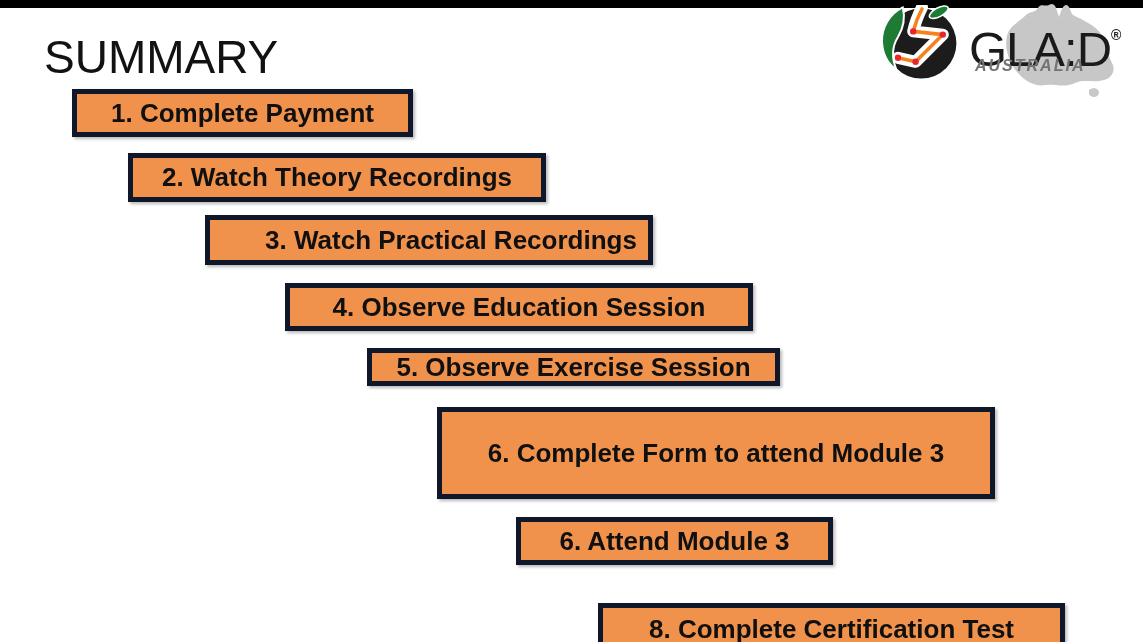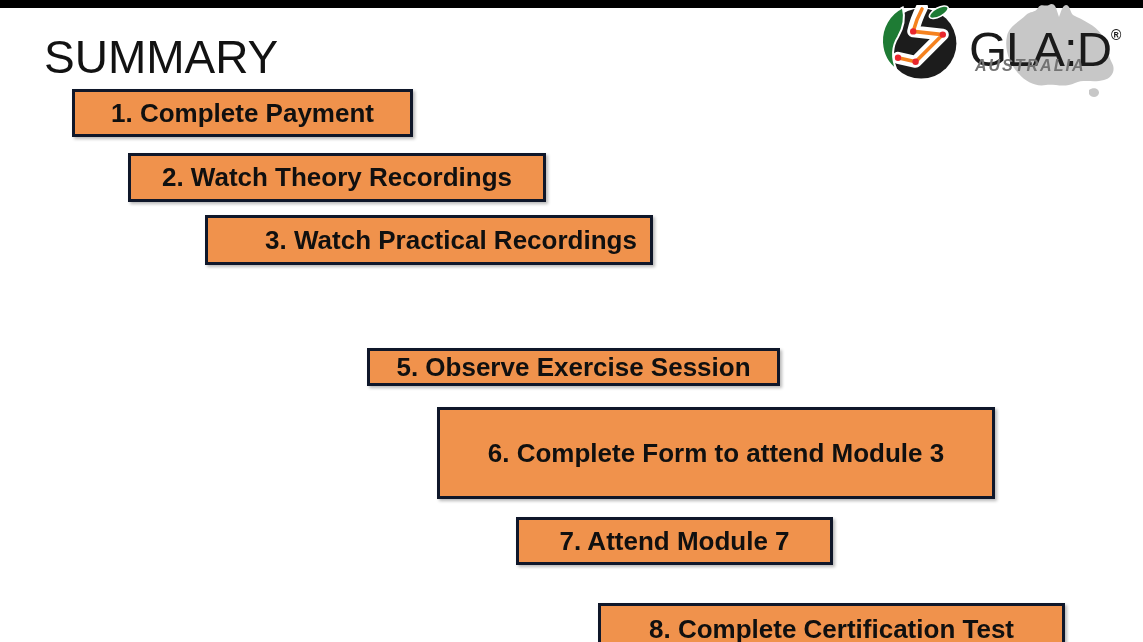--- a/index.html
+++ b/index.html
@@ -73,21 +73,21 @@
     font-style: italic;
     font-weight: 700;
     letter-spacing: 2px;
     color: #737373;
   }
   
   .step {
     position: absolute;
     box-sizing: border-box;
     background: #F0924C;
-    border: 3px solid #0f172a;
+    border: 5px solid #0f172a;
     box-shadow: 2px 2px 3px rgba(0,0,0,0.28);
     display: flex;
     align-items: center;
     justify-content: center;
     text-align: center;
     font-size: 26px;
     font-weight: 700;
     color: #101010;
     z-index: 2;
   }
@@ -137,30 +137,33 @@
   </div>
 
   <div class="step" style="left:128px; top:153px; width:418px; height:49px;">
     <span>2. Watch Theory Recordings</span>
   </div>
 
   <div class="step" style="left:205px; top:215px; width:448px; height:50px;padding-left:44px;">
     <span>3. Watch Practical Recordings</span>
   </div>
 
+  <div class="step" style="left:285px; top:283px; width:468px; height:48px;">
+    <span>4. Observe Education Session</span>
+  </div>
 
   <div class="step" style="left:367px; top:348px; width:413px; height:38px;">
     <span>5. Observe Exercise Session</span>
   </div>
 
   <div class="step step-6" style="left:437px; top:407px; width:558px; height:92px;">
     <span>6. Complete Form to attend Module 3</span>
   </div>
 
   <div class="step" style="left:516px; top:517px; width:317px; height:48px;">
-    <span>7. Attend Module 7</span>
+    <span>6. Attend Module 3</span>
   </div>
 
   <div class="step" style="left:598px; top:603px; width:467px; height:52px;">
     <span>8. Complete Certification Test</span>
   </div>
 
 </div>
 
 </body></html>

